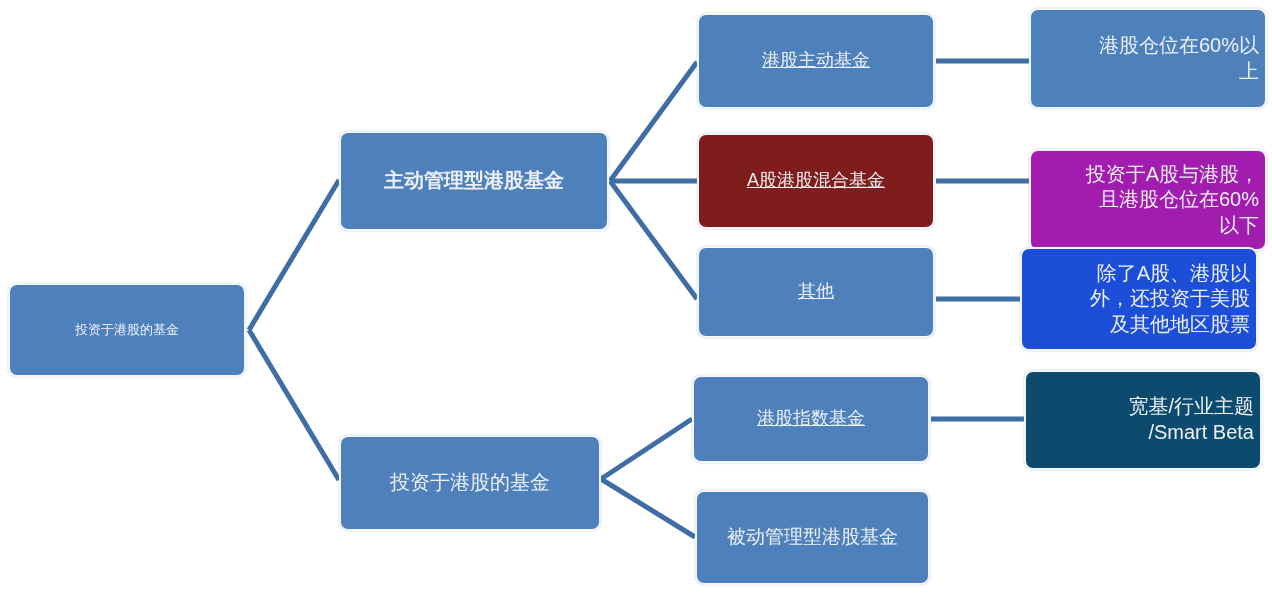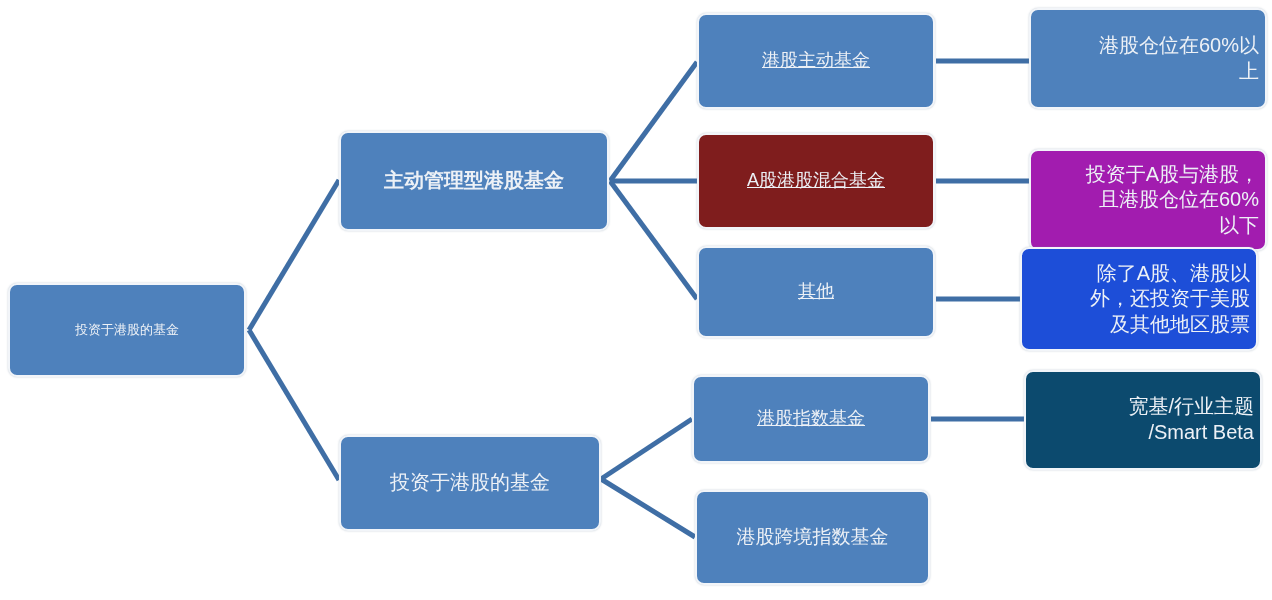--- a/index.html
+++ b/index.html
@@ -86,21 +86,21 @@
       <div class="node size-lvl2" style="left: 697px; top: 133px; width: 238px; height: 96px; background: #7f1d1d; border-color: rgb(242, 245, 249); color: rgb(237, 241, 246);">
         <span class="label">A股港股混合基金</span>
       </div>
       <div class="node size-lvl2" style="left: 697px; top: 246px; width: 238px; height: 92px; background: rgb(78, 129, 188); border-color: rgb(242, 245, 249); color: rgb(237, 241, 246);">
         <span class="label">其他</span>
       </div>
       <div class="node size-lvl2" style="left: 692px; top: 375px; width: 238px; height: 88px; background: rgb(78, 129, 188); border-color: rgb(242, 245, 249); color: rgb(237, 241, 246);">
         <span class="label">港股指数基金</span>
       </div>
       <div class="node size-lvl2sm" style="left: 695px; top: 490px; width: 235px; height: 95px; background: rgb(78, 129, 188); border-color: rgb(242, 245, 249); color: rgb(237, 241, 246);">
-        <span class="label">港股跨境指数基金</span>
+        <span class="label">被动管理型港股基金</span>
       </div>
       <div class="node size-desc" style="left: 1029px; top: 8px; width: 238px; height: 101px; background: rgb(78, 129, 188); border-color: rgb(242, 245, 249); color: rgb(237, 241, 246);">
         <span class="label">港股仓位在60%以
 上</span>
       </div>
       <div class="node size-desc" style="left: 1029px; top: 149px; width: 238px; height: 102px; background: #a21caf; border-color: rgb(242, 245, 249); color: rgb(237, 241, 246);">
         <span class="label">投资于A股与港股，
 且港股仓位在60%
 以下</span>
       </div>

